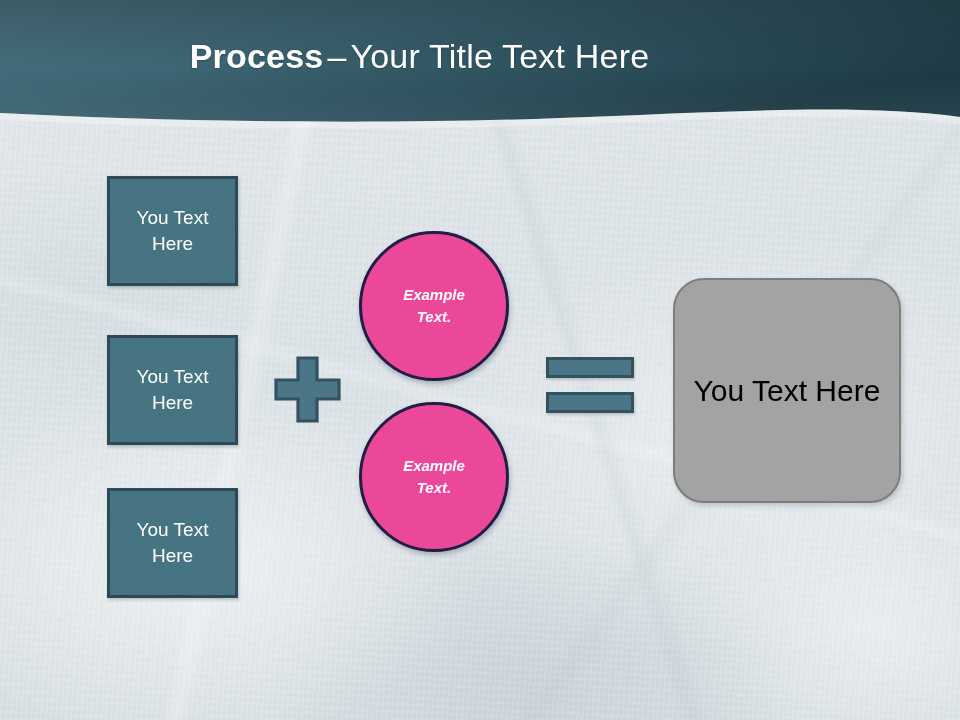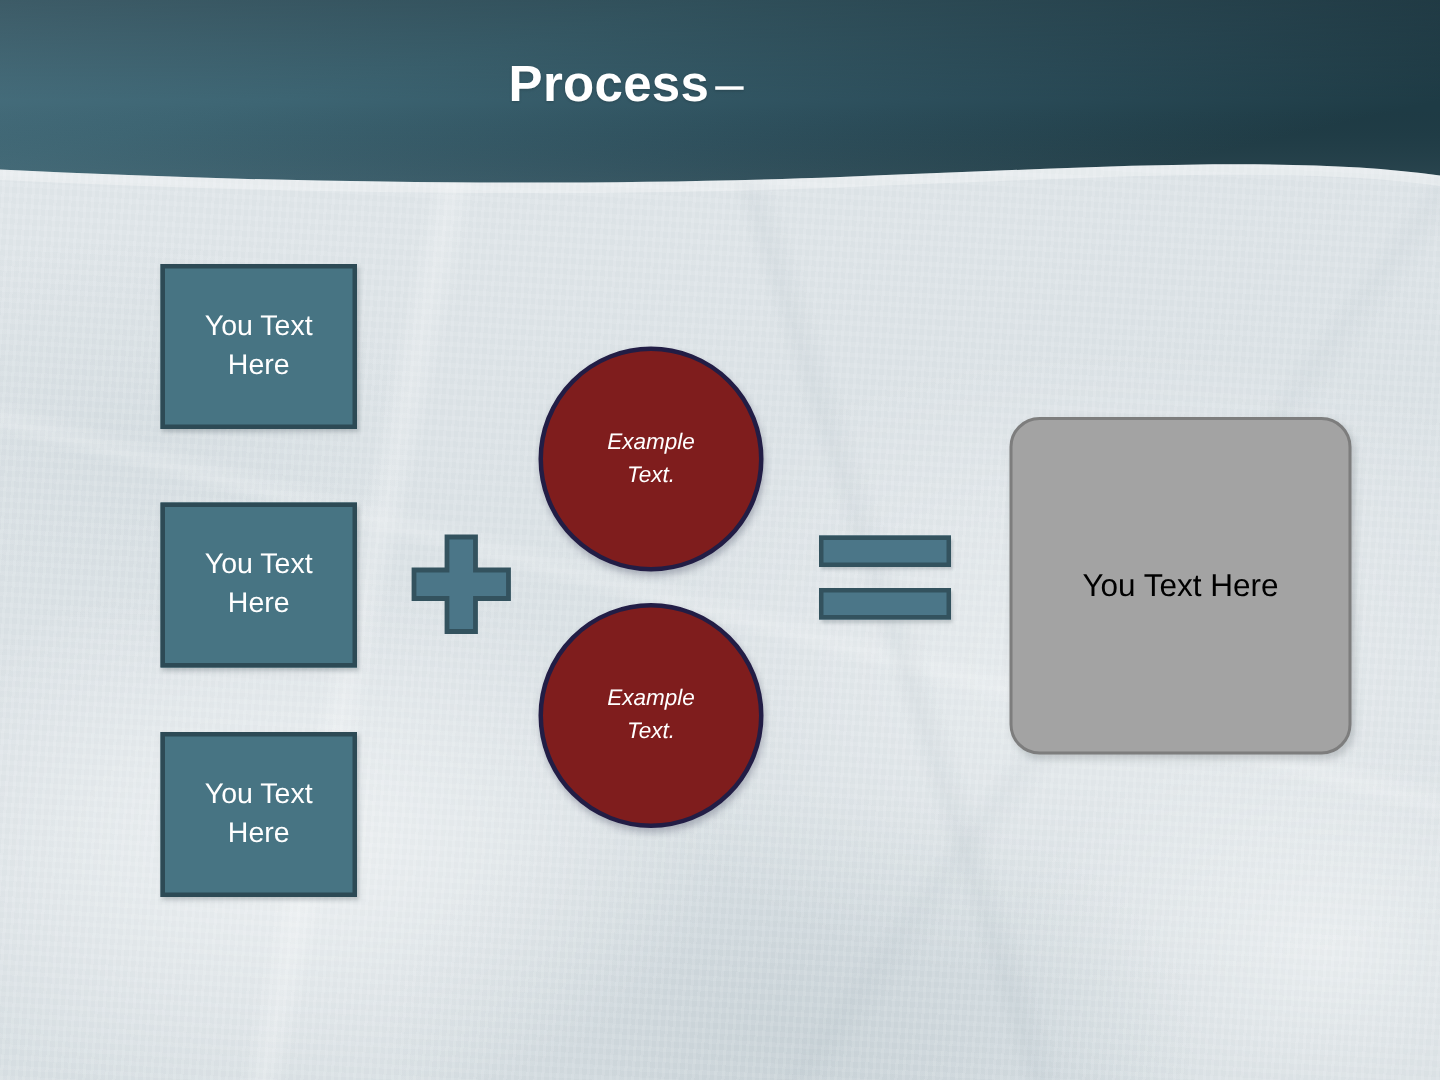--- a/index.html
+++ b/index.html
@@ -126,54 +126,54 @@
   #eq-bar-top    { top: 0px; }
   #eq-bar-bottom { top: 35px; }
 
   
   .pcircle {
     position: absolute;
     box-sizing: border-box;
     width: 150px;
     height: 150px;
     border-radius: 50%;
-    background: #7f1d1d;
+    background: #ec4899;
     border: 3px solid #221d45;
     display: flex;
     flex-direction: column;
     align-items: center;
     justify-content: center;
     text-align: center;
     color: #ffffff;
     font-size: 15px;
-    font-weight: 400;
+    font-weight: 700;
     font-style: italic;
     line-height: 1.5;
     box-shadow: 1px 3px 5px rgba(45,50,75,0.30);
   }
   #pcircle-1 { left: 359px; top: 231px; }
   #pcircle-2 { left: 359px; top: 402px; }
 
   
   #result-box {
     position: absolute;
     left: 673px;
     top: 278px;
     width: 228px;
     height: 225px;
     box-sizing: border-box;
     background: #a3a3a3;
     border: 2px solid #7d7d7d;
-    border-radius: 20px;
+    border-radius: 31px;
     display: flex;
     align-items: center;
     justify-content: center;
     text-align: center;
     color: #000000;
-    font-size: 21px;
+    font-size: 30px;
     font-weight: 400;
     box-shadow: 2px 3px 5px rgba(90,95,100,0.26);
   }
 </style>
 </head>
 <body>
 
 <div id="slide">
 
   <div class="paper-base"></div>
@@ -195,20 +195,21 @@
       </linearGradient>
     </defs>
     <path d="M0,0 L960,0 L960,117 C860,103 720,112 560,118 C400,124 200,123 0,113 Z" fill="url(#hdrGrad)"></path>
     <path d="M0,0 L960,0 L960,117 C860,103 720,112 560,118 C400,124 200,123 0,113 Z" fill="url(#hdrShade)"></path>
     <path d="M0,113 C200,123 400,124 560,118 C720,112 860,103 960,117 L960,124 C860,110 720,119 560,125 C400,131 200,130 0,120 Z" fill="rgba(255,255,255,0.30)"></path>
   </svg>
 
   <div class="header-title">
     <span class="t-bold">Process</span>
     <span class="t-sep">–</span>
+    <span class="t-reg">Your Title Text Here</span>
   </div>
 
   <div class="tbox" id="tbox-1">
     <span>You Text<br>Here</span>
   </div>
   <div class="tbox" id="tbox-2">
     <span>You Text<br>Here</span>
   </div>
   <div class="tbox" id="tbox-3">
     <span>You Text<br>Here</span>

